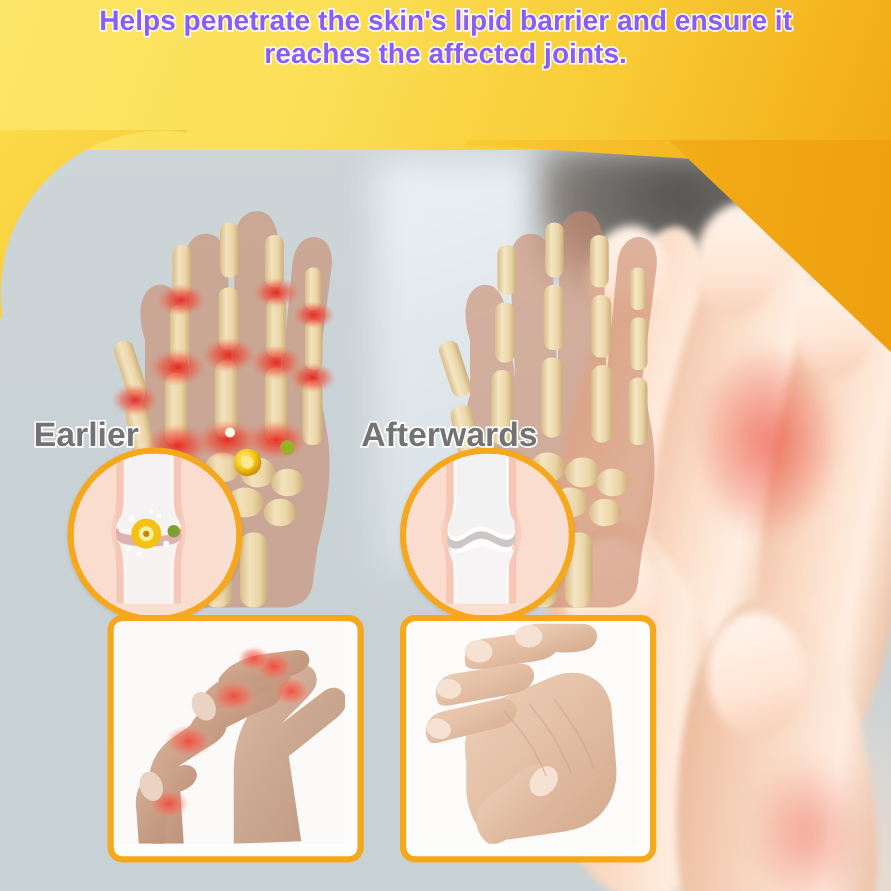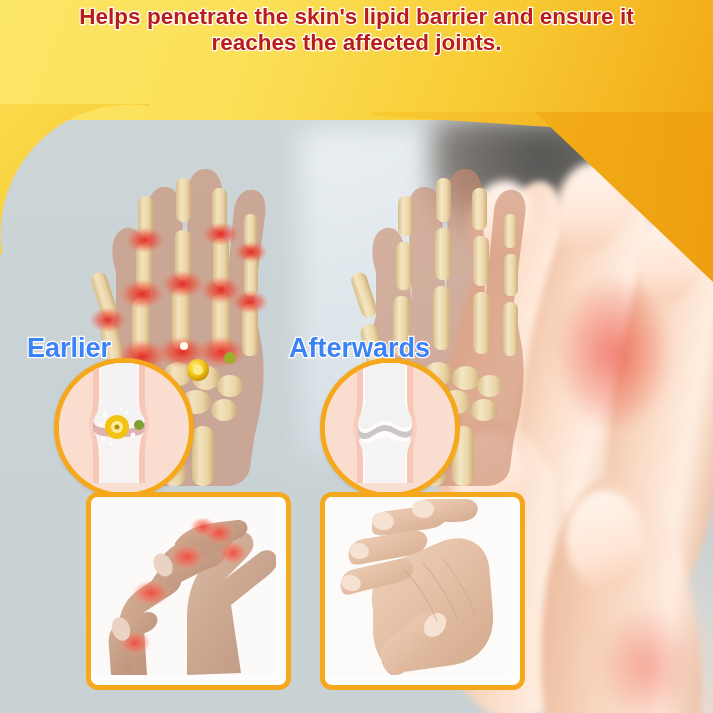--- a/index.html
+++ b/index.html
@@ -87,28 +87,28 @@
     margin:0;padding-top:26px;
     font-size:47px;line-height:52px;font-weight:bold;letter-spacing:.5px;
     color:#F6A900;
     -webkit-text-stroke:3px #FFFFFF;
     paint-order:stroke fill;
     text-shadow:0 2px 3px rgba(190,130,0,.22);
   }
   .subtitle{
     margin:4px 0 12px 0;padding:0 58px;
     font-size:22.5px;line-height:26px;font-weight:bold;
-    color:#b91c1c;
+    color:#8b5cf6;
     -webkit-text-stroke:2.4px #FFFFFF;
     paint-order:stroke fill;
   }
 
   
   .seclabel{
-    position:absolute;z-index:35;font-size:27px;font-weight:bold;color:#3b82f6;
+    position:absolute;z-index:35;font-size:27px;font-weight:bold;color:#737373;
     -webkit-text-stroke:2.6px #FFFFFF;paint-order:stroke fill;white-space:nowrap;
   }
   .lbl-earlier{left:27px;top:333px;}
   .lbl-after{left:249px;top:333px;margin-left:40px;}
 
   
   .skel{position:absolute;z-index:20;}
   .skel svg{display:block;}
   .skel-left{left:78px;top:152px;width:205px;height:340px;}
   .skel-right{left:338px;top:152px;width:205px;height:340px;}

